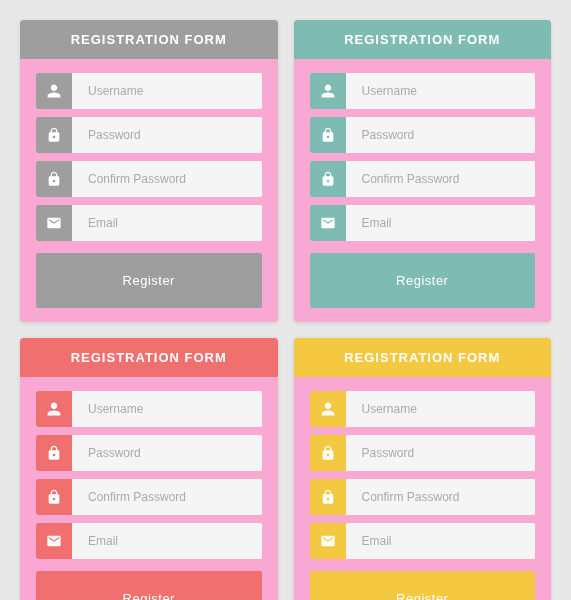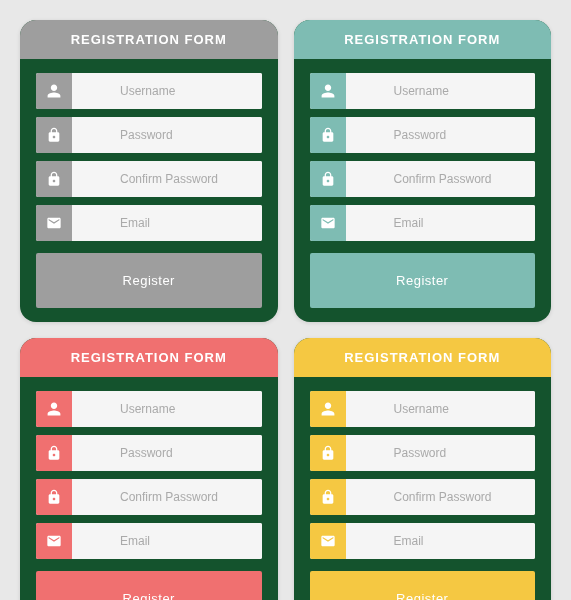--- a/index.html
+++ b/index.html
@@ -12,22 +12,22 @@
       font-family: 'Arial', sans-serif;
     }
     .grid {
       display: grid;
       grid-template-columns: 1fr 1fr;
       gap: 16px;
       padding: 20px;
       width: 571px;
     }
     .card {
-      background: #14532d;
-      border-radius: 16px;
+      background: #f9a8d4;
+      border-radius: 4px;
       overflow: hidden;
       box-shadow: 0 1px 4px rgba(0,0,0,0.12);
     }
     .card-header {
       padding: 12px 16px;
       text-align: center;
       font-size: 13px;
       font-weight: bold;
       letter-spacing: 1px;
       color: #fff;
@@ -35,21 +35,20 @@
     .card-body {
       padding: 14px 16px;
     }
     .field-row {
       display: flex;
       align-items: flex-start;
       margin-bottom: 8px;
       background: #f5f5f5;
       border-radius: 2px;
       overflow: hidden;
-      gap: 32px;
     }
     .field-icon {
       width: 36px;
       height: 36px;
       display: flex;
       align-items: center;
       justify-content: center;
       flex-shrink: 0;
       position: relative;
     }

